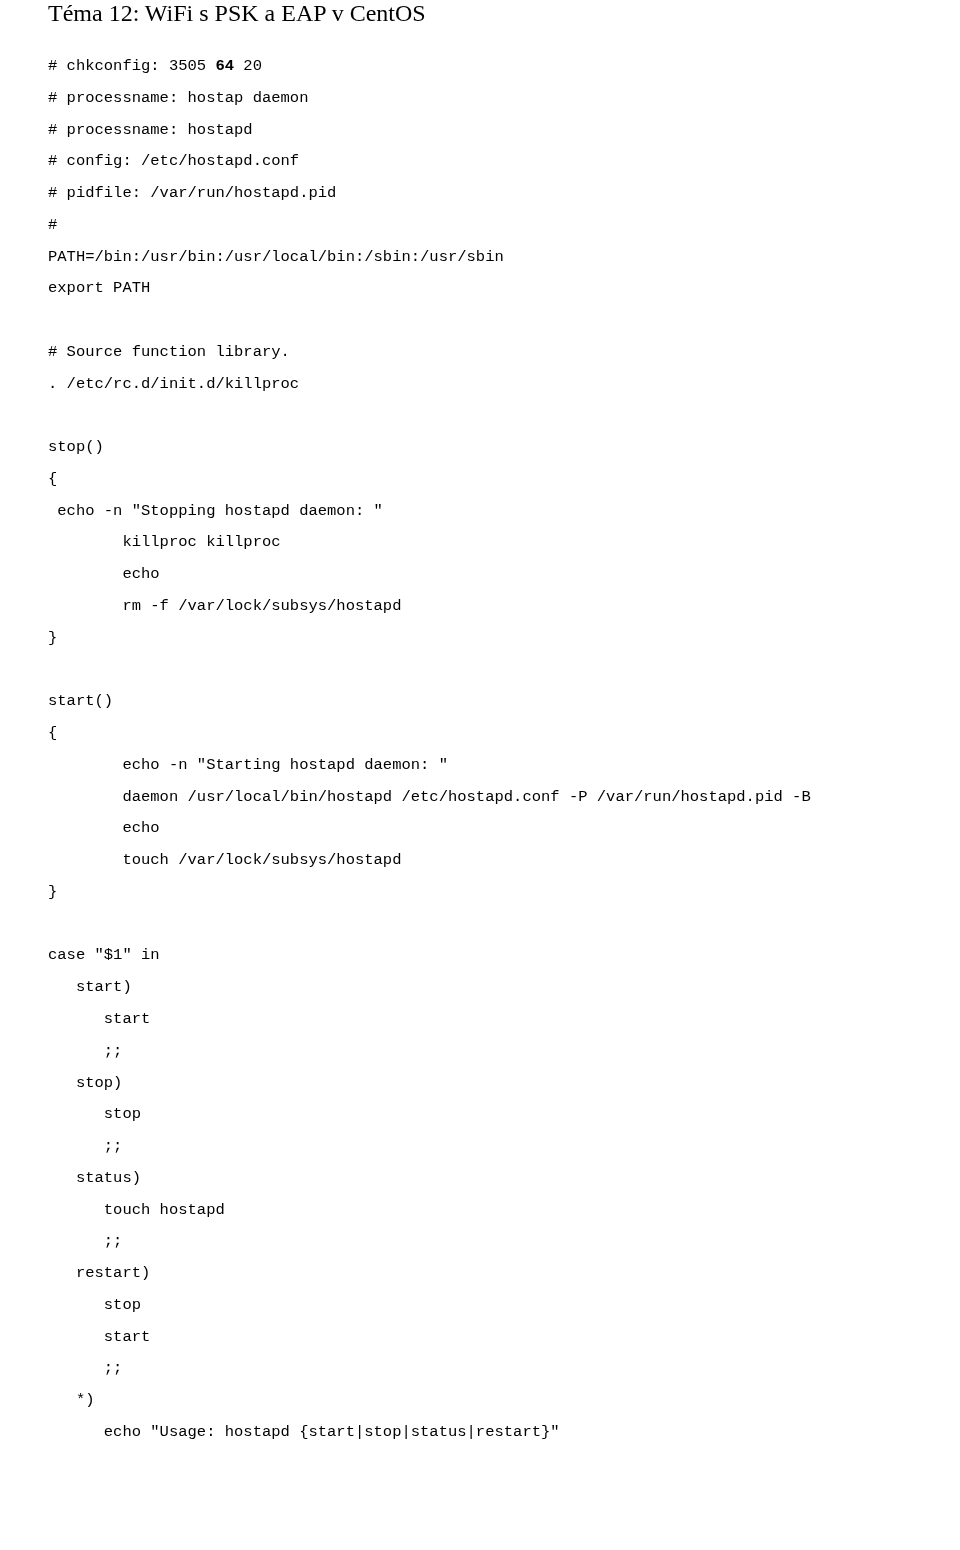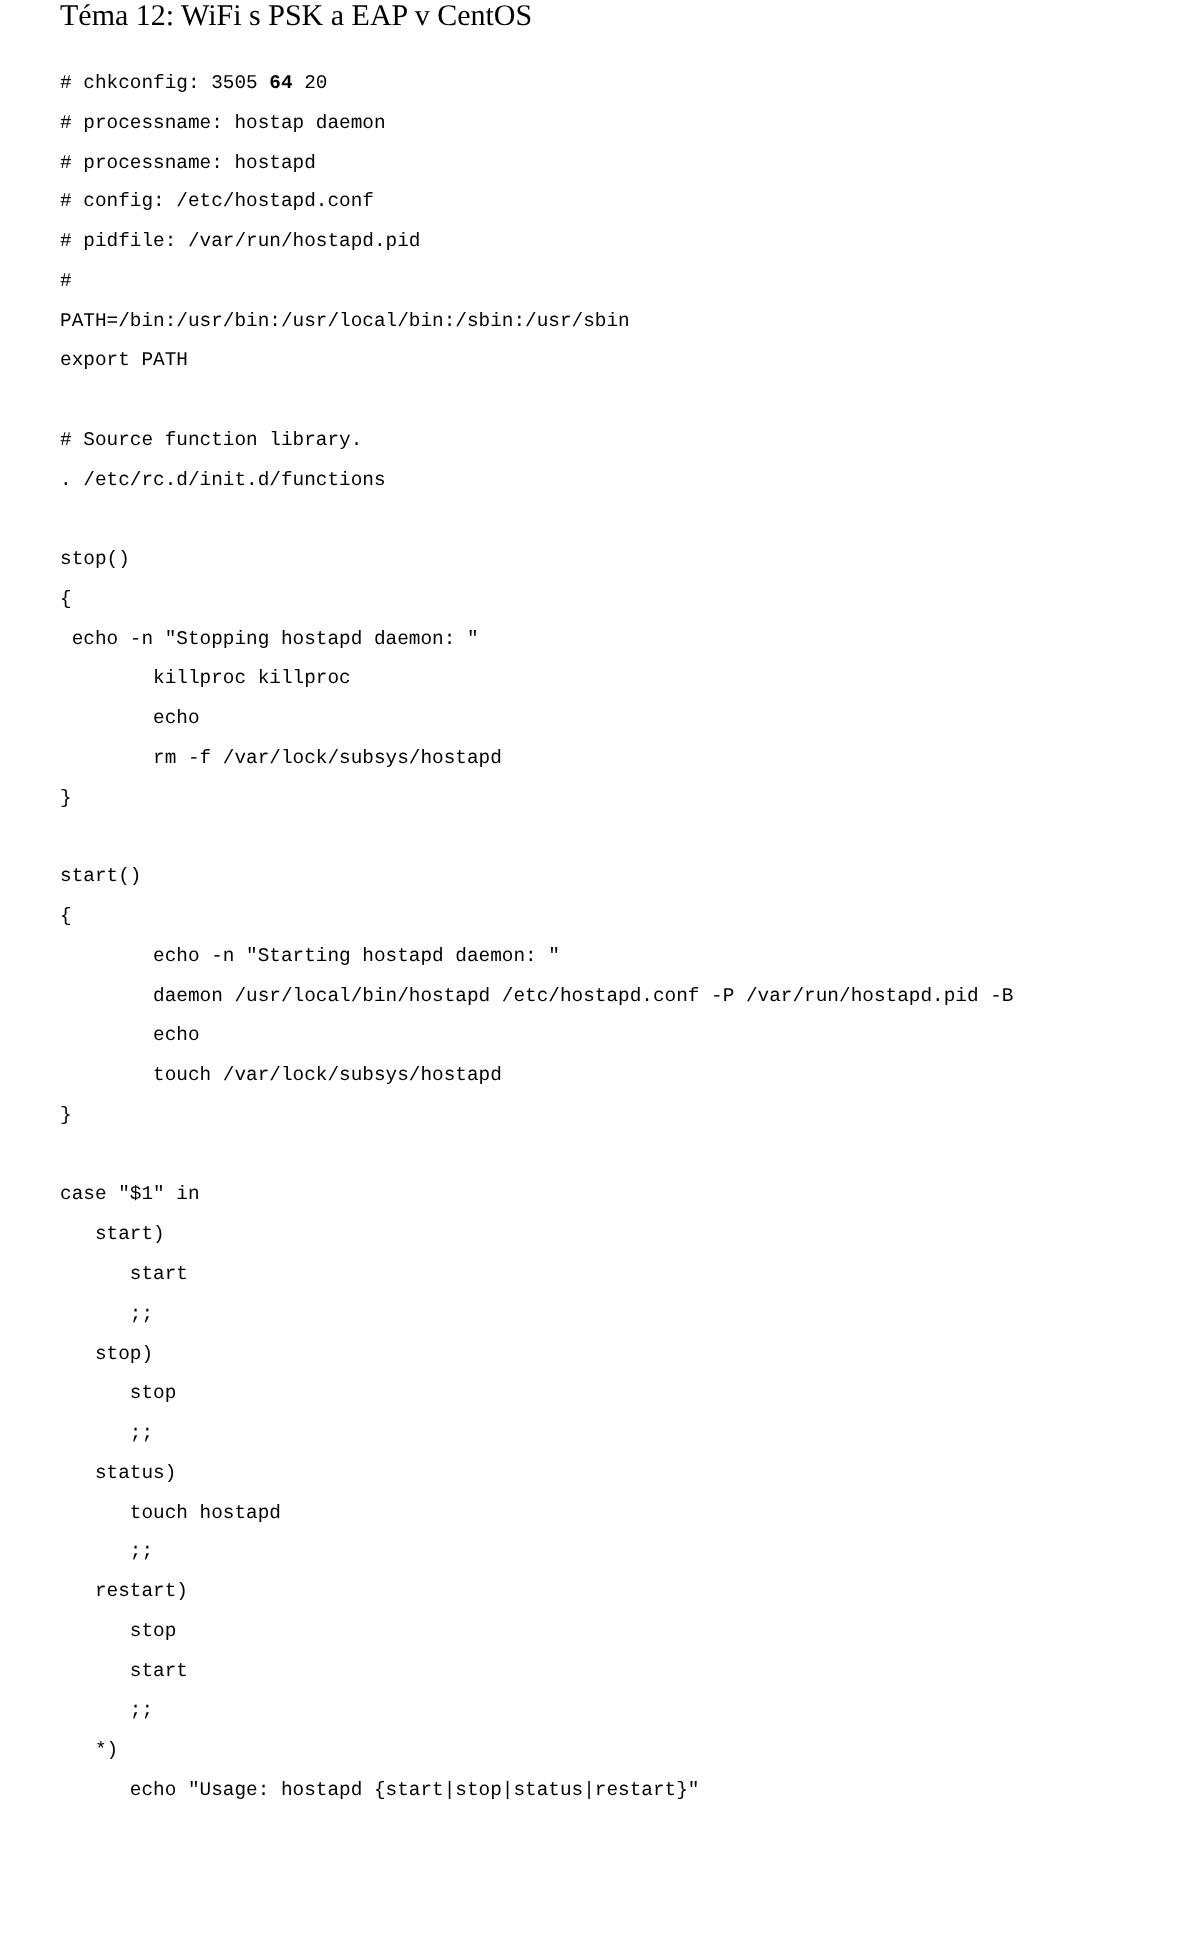--- a/index.html
+++ b/index.html
@@ -38,21 +38,21 @@
   <div class="code"><span># chkconfig: 3505 </span><span class="bold">64</span><span> 20</span>
 <span># processname: hostap daemon</span>
 <span># processname: hostapd</span>
 <span># config: /etc/hostapd.conf</span>
 <span># pidfile: /var/run/hostapd.pid</span>
 <span>#</span>
 <span>PATH=/bin:/usr/bin:/usr/local/bin:/sbin:/usr/sbin</span>
 <span>export PATH</span>
 
 <span># Source function library.</span>
-<span>. /etc/rc.d/init.d/functions</span>
+<span>. /etc/rc.d/init.d/killproc</span>
 
 <span>stop()</span>
 <span>{</span>
 <span> echo -n "Stopping hostapd daemon: "</span>
 <span>        killproc killproc</span>
 <span>        echo</span>
 <span>        rm -f /var/lock/subsys/hostapd</span>
 <span>}</span>
 
 <span>start()</span>

